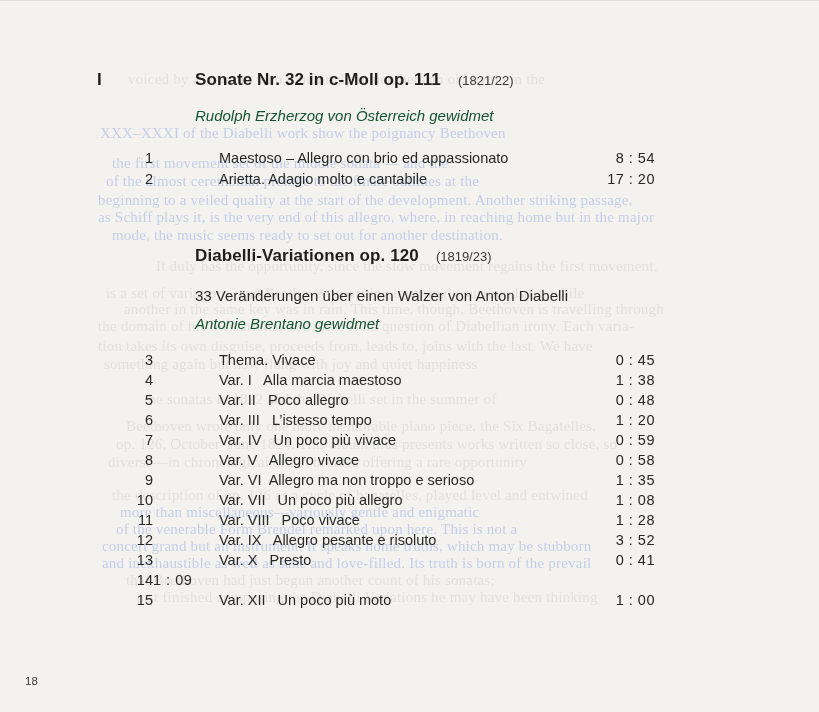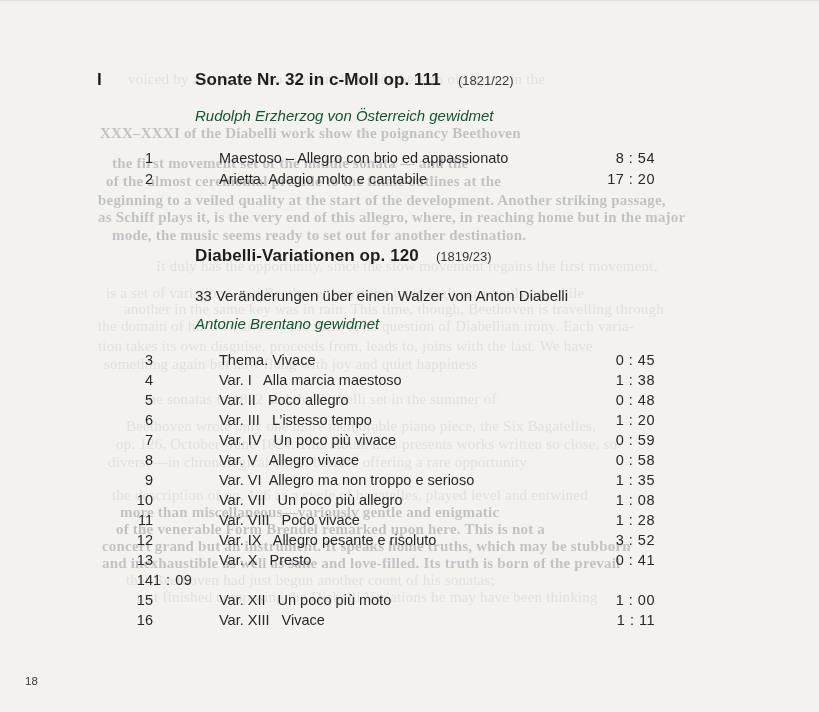--- a/index.html
+++ b/index.html
@@ -19,21 +19,21 @@
     position:absolute;
     font-family:"Liberation Serif", serif;
     font-size:15px;
     line-height:17px;
     white-space:pre;
     color:#6d7787;
     opacity:0.14;
     letter-spacing:0.2px;
     filter: blur(0.35px);
   }
-  .ghost.gb { font-weight:bold; opacity:0.22; color:#0f172a; }
+  .ghost.gb { font-weight:normal; opacity:0.22; color:#1d4ed8; }
   
   .content { position:absolute; inset:0; z-index:1; }
   .numeral {
     position:absolute; left:97px; top:69px;
     font-size:17px; font-weight:bold; color:#1e1e1e;
   }
   .sec-header { position:absolute; left:195px; display:flex; align-items:baseline; }
   .sec-title { font-size:17px; font-weight:bold; color:#1e1e1e; letter-spacing:0.1px; }
   .sec-years { font-size:13px; color:#3a3a3a; margin-left:17px; }
   .sec1-header { top:69px; }
@@ -183,22 +183,17 @@
       </div>
       <div class="trow">
         <span class="tno">14</span>
         <span class="ttime">1 : 09</span>
       </div>
       <div class="trow">
         <span class="tno">15</span>
         <span class="ttitle">Var. XII   Un poco più moto</span>
         <span class="ttime">1 : 00</span>
       </div>
-      <div class="trow">
-        <span class="tno">16</span>
-        <span class="ttitle">Var. XIII   Vivace</span>
-        <span class="ttime">1 : 11</span>
-      </div>
     </div>
 
     <div class="pagenum">18</div>
   </div>
 </div>
 
 </body></html>

